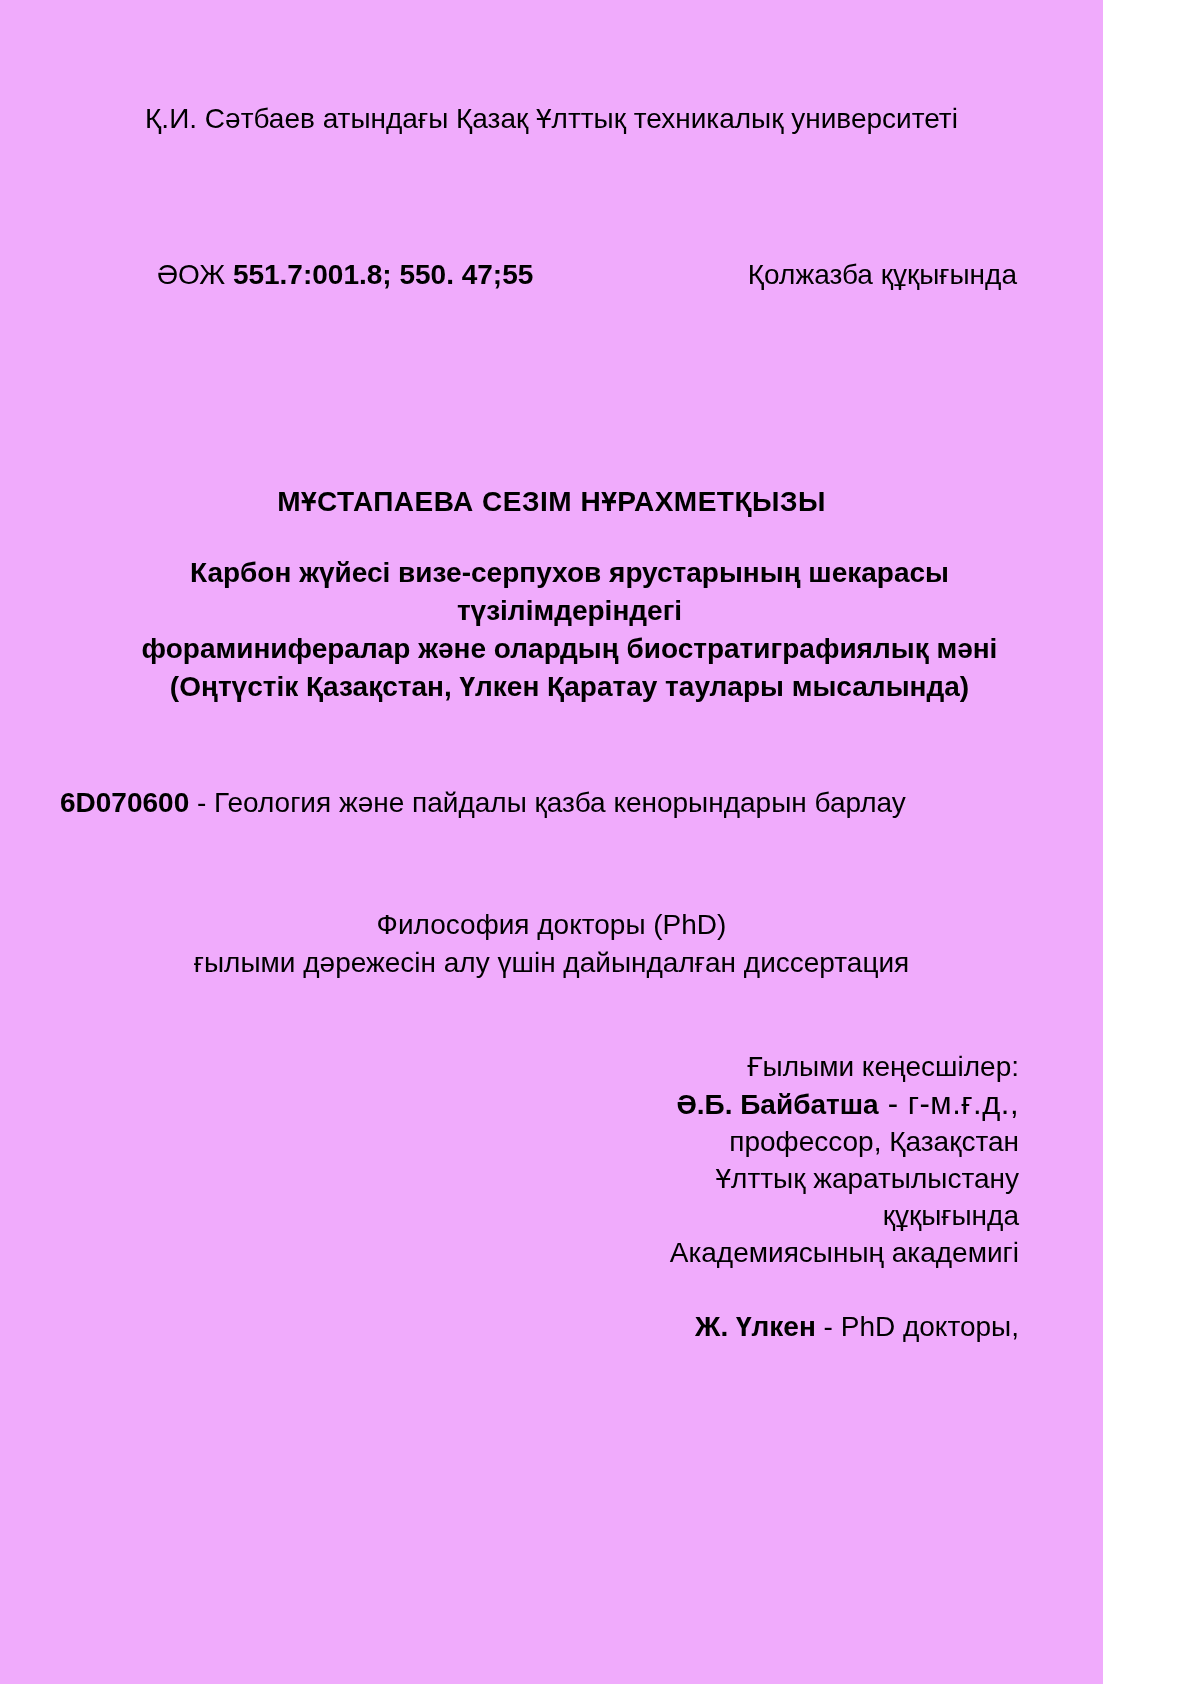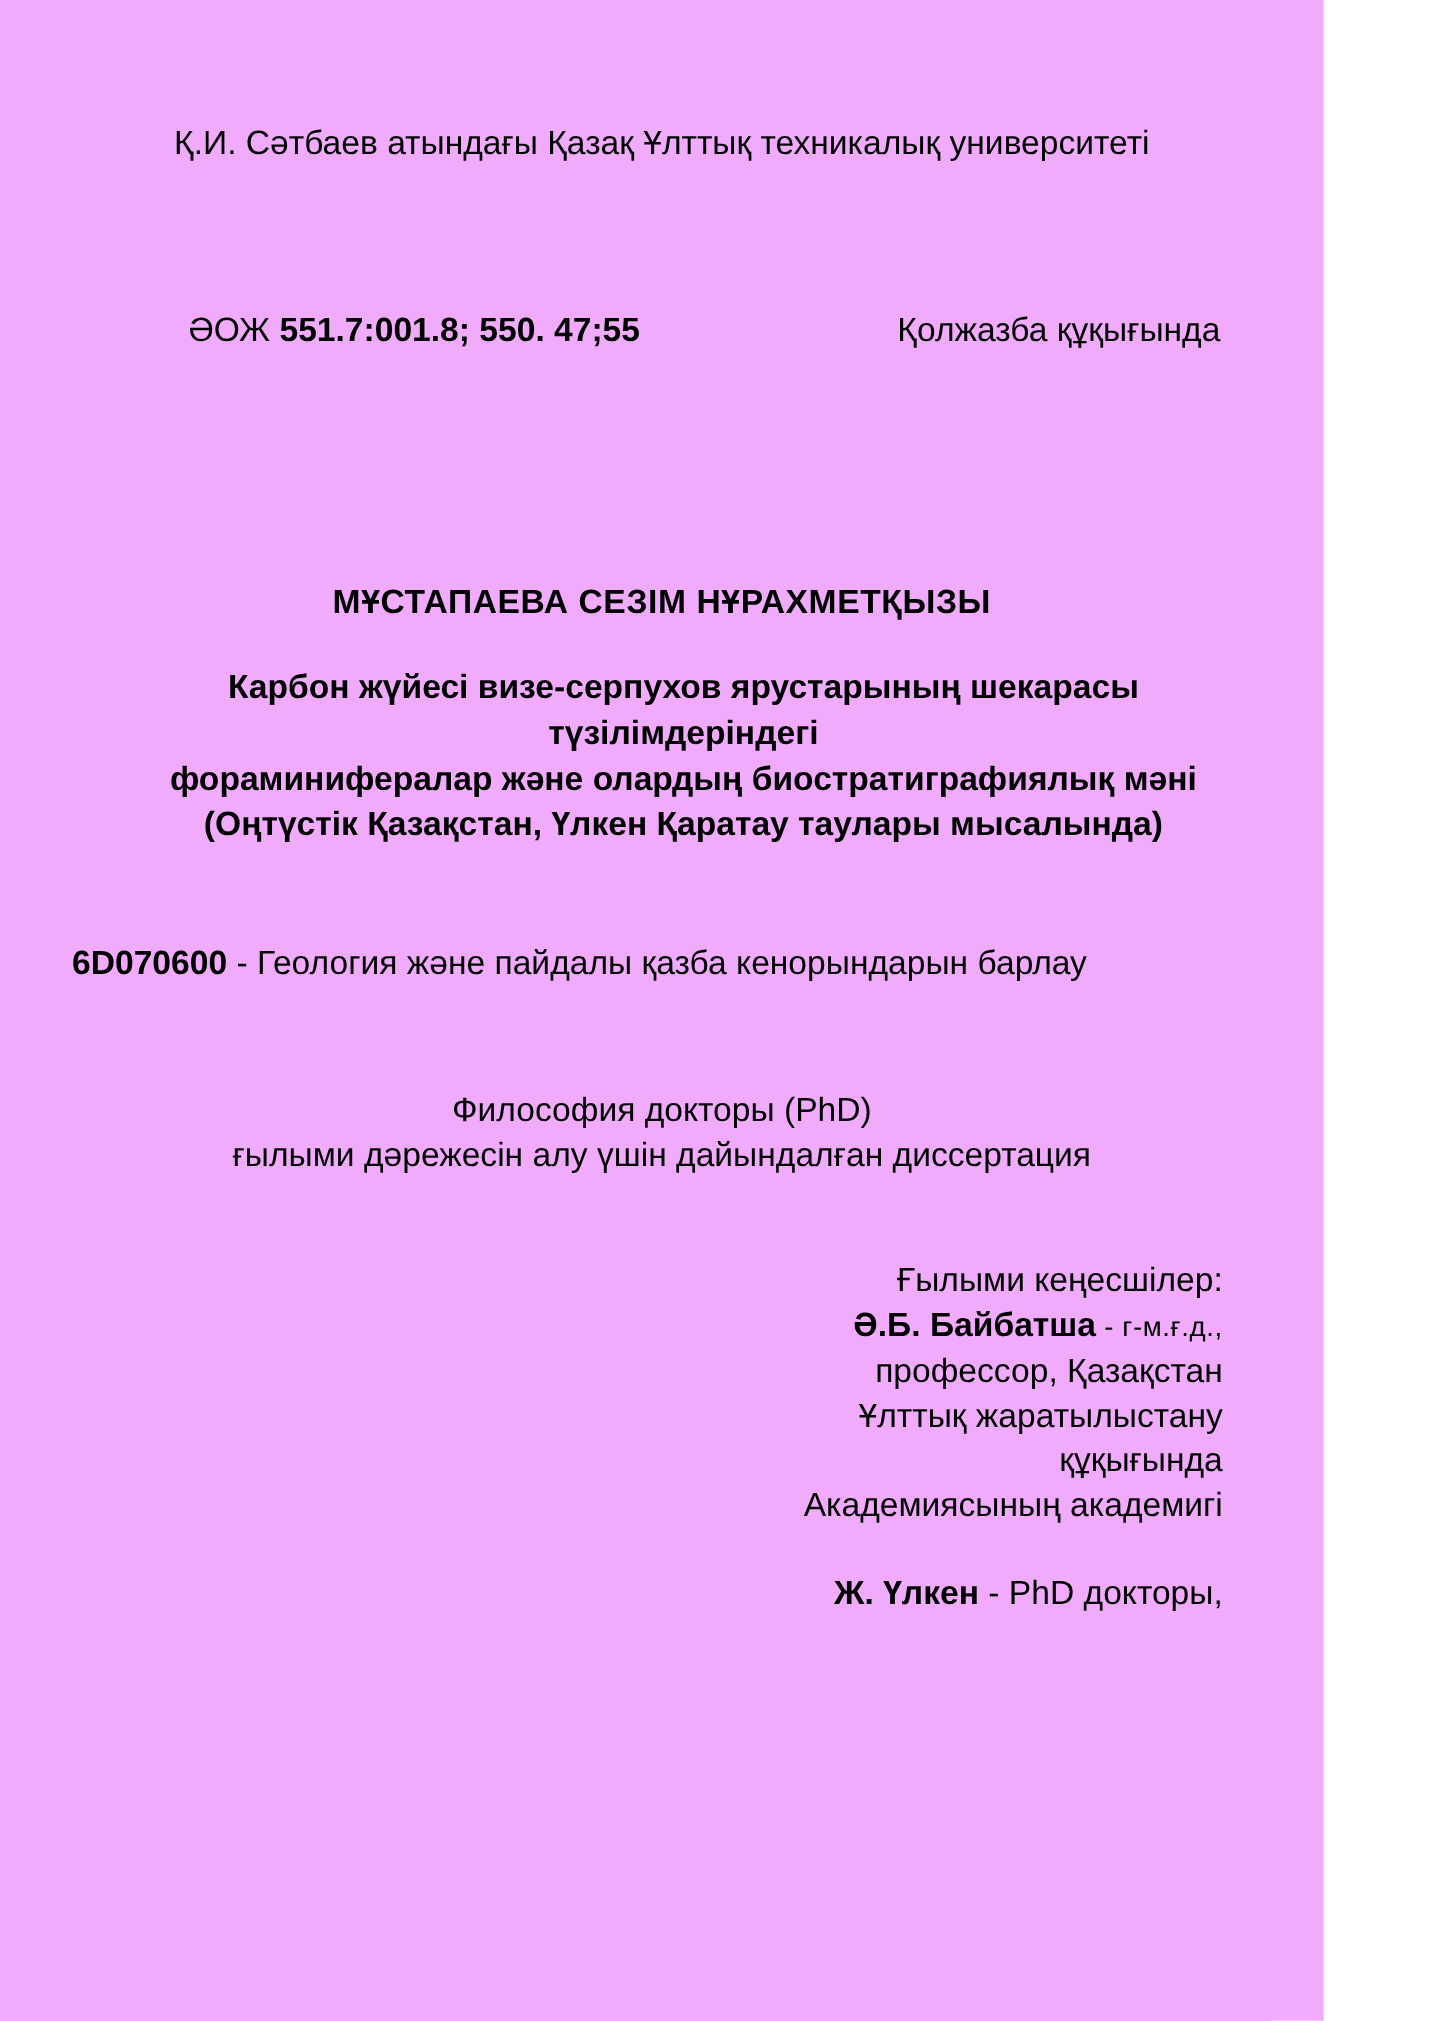--- a/index.html
+++ b/index.html
@@ -11,21 +11,21 @@
     position: relative;
     width: 1103px;
     height: 1684px;
     background: #f0abfc;
     color: #000000;
     font-family: Liberation Sans, sans-serif;
     font-size: 28px;
     line-height: 37px;
   }
   .b { font-weight: bold; }
-  .small-degree { font-size: 23px; letter-spacing: 0.5px; }
+  .small-degree { font-size: 31px; letter-spacing: 0.5px; }
 
   .university {
     position: absolute;
     top: 100px; left: 60px; right: 60px;
     text-align: center;
   }
   .udc-row {
     position: absolute;
     top: 256px; left: 157px; right: 86px;
     display: flex;

